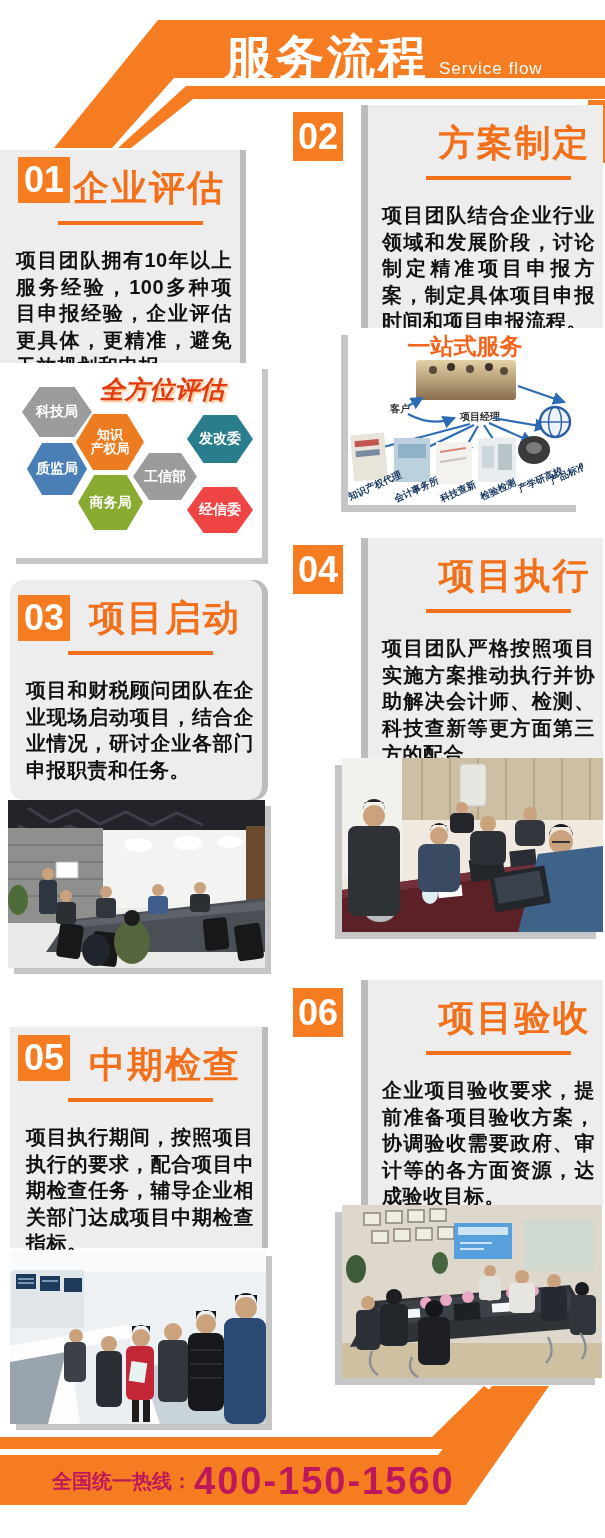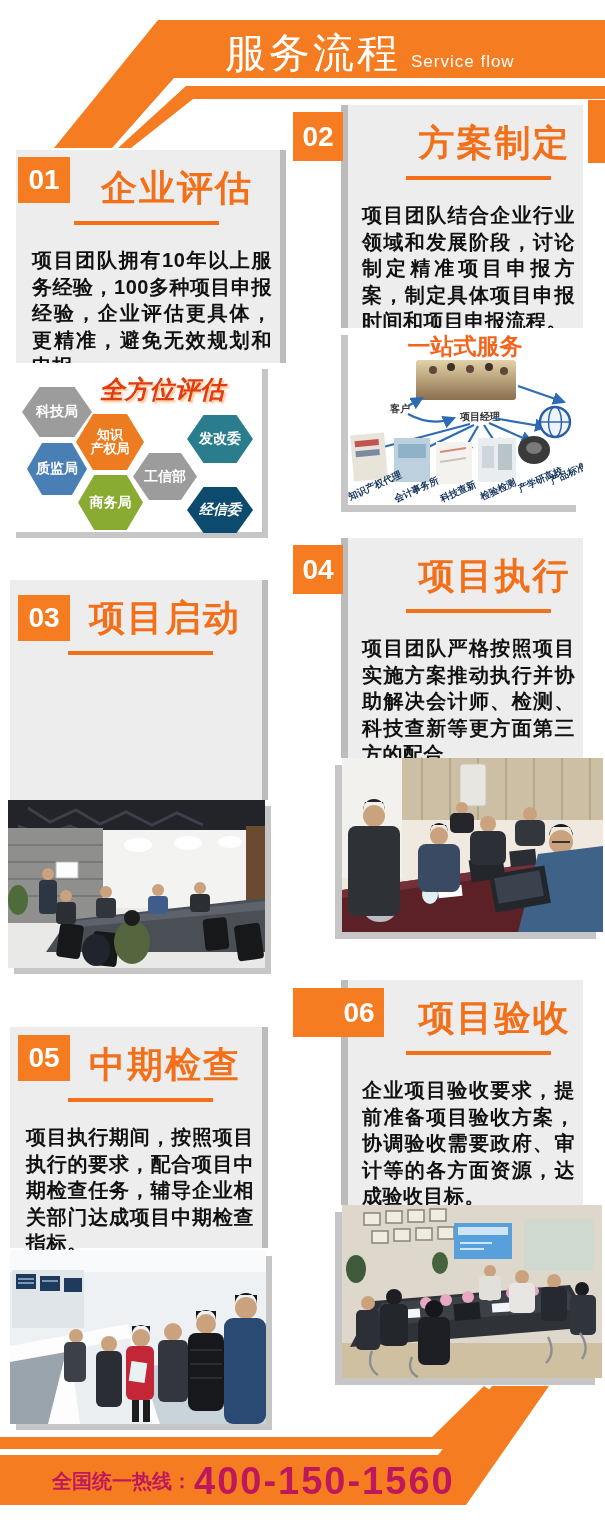--- a/index.html
+++ b/index.html
@@ -3,33 +3,33 @@
 <meta charset="utf-8">
 <style>
   html,body{margin:0;padding:0;background:#fff;}
   .canvas{position:relative;width:605px;height:1538px;background:#ffffff;overflow:hidden;
           font-family:"Liberation Sans","DejaVu Sans",sans-serif;}
   svg{display:block;}
 
   
   .ribbon-svg{position:absolute;left:0;top:0;pointer-events:none;}
   .header-text{position:absolute;left:225px;top:26px;width:360px;color:#fff;white-space:nowrap;}
-  .header-cn{font-size:41px;font-weight:normal;letter-spacing:3px;}
+  .header-cn{font-size:48px;font-weight:bold;letter-spacing:3px;}
   .header-en{font-size:17px;margin-left:10px;letter-spacing:1px;}
 
   
   .badge{position:absolute;background:#f57c20;color:#fff;font-weight:bold;
-         display:flex;align-items:center;justify-content:center;font-size:28px;}
+         display:flex;align-items:center;justify-content:center;font-size:36px;}
   .badge-l{width:52px;height:46px;}
   .badge-r{width:50px;height:49px;}
 
   
   .card{position:absolute;background:#ededed;}
   .card-l{box-shadow:6px 0 0 #bcbcbc;}
-  .card-r{box-shadow:-7px 0 0 #bcbcbc;}
+  .card-r{box-shadow:-7px 0 0 #bcbcbc;margin-left:20px;}
   .card-title{margin:14px 0 0 58px;text-align:center;font-size:36px;font-weight:bold;
               color:#f3701a;letter-spacing:2px;}
   .title-underline{height:4px;background:#f3701a;margin:8px auto 0 58px;width:145px;}
   .card-body{margin:22px 8px 0 16px;font-size:20px;font-weight:bold;color:#111;
              line-height:1.33;text-align:justify;letter-spacing:0.5px;}
   .card-r .card-body{margin:22px 8px 0 14px;}
 
   
   .media{position:absolute;background:#fff;}
   .media-l{box-shadow:6px 6px 0 #c6c6c6;}
@@ -41,21 +41,21 @@
              text-shadow:2px 2px 2px rgba(245,150,60,.55);white-space:nowrap;}
   .hex{position:absolute;display:flex;align-items:center;justify-content:center;
        clip-path:polygon(25% 0%,75% 0%,100% 50%,75% 100%,25% 100%,0% 50%);}
   .hex-label{color:#fff;font-weight:bold;font-size:14px;text-align:center;
              white-space:pre-line;line-height:1.1;}
   .hx-gray{background:#9c9c9c;}
   .hx-orange{background:#ec7c1f;}
   .hx-teal{background:#2a7d8c;}
   .hx-blue{background:#4a7fb5;}
   .hx-green{background:#8aab31;justify-content:center;}
-  .hx-dblue{background:#0c4a6e;font-style:italic;}
+  .hx-dblue{background:#ef4444;}
 
   
   .footer-text{position:absolute;left:52px;top:1460px;height:42px;display:flex;
                align-items:center;color:#be185d;white-space:nowrap;}
   .footer-label{font-size:20px;font-weight:bold;}
   .footer-number{font-size:38px;font-weight:bold;margin-left:2px;letter-spacing:2px;}
 
   .accent{position:absolute;background:#f57c20;}
 </style>
 </head>
@@ -65,28 +65,28 @@
 
   <svg class="ribbon-svg" width="605" height="200" viewBox="0 0 605 200">
     <polygon points="158,20 605,20 605,78 174,78 112,148 54,148" fill="#f57c20"></polygon>
     <polygon points="186,86 605,86 605,99 193,99 131,148 118,148" fill="#f57c20"></polygon>
   </svg>
   <div class="header-text">
     <span class="header-cn">服务流程</span><span class="header-en">Service flow</span>
   </div>
   <div class="accent" style="left:588px;top:100px;width:17px;height:63px;"></div>
 
-  <div class="card card-l" style="left:16px;top:150px;width:264px;height:213px;">
+  <div class="card card-l" style="left:0;top:150px;width:240px;height:213px;">
     <div class="card-title">企业评估</div>
     <div class="title-underline"></div>
     <div class="card-body">项目团队拥有10年以上服务经验，100多种项目申报经验，企业评估更具体，更精准，避免无效规划和申报。</div>
   </div>
   <div class="badge badge-l" style="left:18px;top:157px;">01</div>
 
-  <div class="media media-l" style="left:10px;top:363px;width:252px;height:169px;">
+  <div class="media media-l" style="left:10px;top:363px;width:252px;height:195px;">
     <div class="hex-title">全方位评估</div>
     <div class="hex hx-gray" style="left:12px;top:24px;width:70px;height:50px;">
         <span class="hex-label">科技局</span>
       </div>
     <div class="hex hx-teal" style="left:177px;top:52px;width:66px;height:48px;">
         <span class="hex-label">发改委</span>
       </div>
     <div class="hex hx-blue" style="left:17px;top:80px;width:60px;height:52px;">
         <span class="hex-label">质监局</span>
       </div>
@@ -170,23 +170,24 @@
         <text x="2" y="172" transform="rotate(-24 2 172)">知识产权代理</text>
         <text x="48" y="174" transform="rotate(-24 48 174)">会计事务所</text>
         <text x="94" y="174" transform="rotate(-24 94 174)">科技查新</text>
         <text x="134" y="172" transform="rotate(-24 134 172)">检验检测</text>
         <text x="172" y="164" transform="rotate(-24 172 164)">产学研高校</text>
         <text x="204" y="156" transform="rotate(-24 204 156)">产品标准备案</text>
       </g>
     </svg>
   </div>
 
-  <div class="card card-l" style="left:10px;top:580px;width:252px;height:220px;">
+  <div class="card card-l" style="left:10px;top:580px;width:252px;height:220px;border-radius:14px;">
     <div class="card-title">项目启动</div>
     <div class="title-underline"></div>
+    <div class="card-body">项目和财税顾问团队在企业现场启动项目，结合企业情况，研讨企业各部门申报职责和任务。</div>
   </div>
   <div class="badge badge-l" style="left:18px;top:595px;">03</div>
 
   <div class="media media-l" style="left:8px;top:800px;width:257px;height:168px;">
     <svg width="257" height="168" viewBox="0 0 257 168">
       <rect width="257" height="168" fill="#e9e9e7"></rect>
       <rect width="257" height="40" fill="#23242a"></rect>
       <g stroke="#3d404a" stroke-width="3" fill="none">
         <path d="M20,8 l22,14 l26,-12 l24,14 l26,-12 l26,13 l25,-12 l26,12"></path>
         <path d="M10,26 l24,10 l28,-10 l26,11"></path>
@@ -339,21 +340,21 @@
         <rect x="54" y="92" width="22" height="40" rx="5" fill="#3c4048"></rect>
       <rect x="120" y="112" width="16" height="20" fill="#e8f2f0" transform="rotate(8 128 122)"></rect>
     </svg>
   </div>
 
   <div class="card card-r" style="left:348px;top:980px;width:235px;height:225px;">
     <div class="card-title">项目验收</div>
     <div class="title-underline"></div>
     <div class="card-body">企业项目验收要求，提前准备项目验收方案，协调验收需要政府、审计等的各方面资源，达成验收目标。</div>
   </div>
-  <div class="badge badge-r" style="left:293px;top:988px;padding-left:41px;">06</div>
+  <div class="badge badge-r" style="left:293px;top:988px;">06</div>
 
   <div class="media media-r" style="left:342px;top:1205px;width:260px;height:173px;">
     <svg width="260" height="173" viewBox="0 0 260 173">
       <rect width="260" height="173" fill="#ded8cc"></rect>
       <rect x="0" y="138" width="260" height="35" fill="#cfc0a2"></rect>
       <g fill="#efece2" stroke="#8a8578" stroke-width="1.5">
         <rect x="22" y="8" width="16" height="12"></rect>
           <rect x="44" y="6" width="16" height="12"></rect>
           <rect x="66" y="5" width="16" height="12"></rect>
           <rect x="88" y="4" width="16" height="12"></rect>

